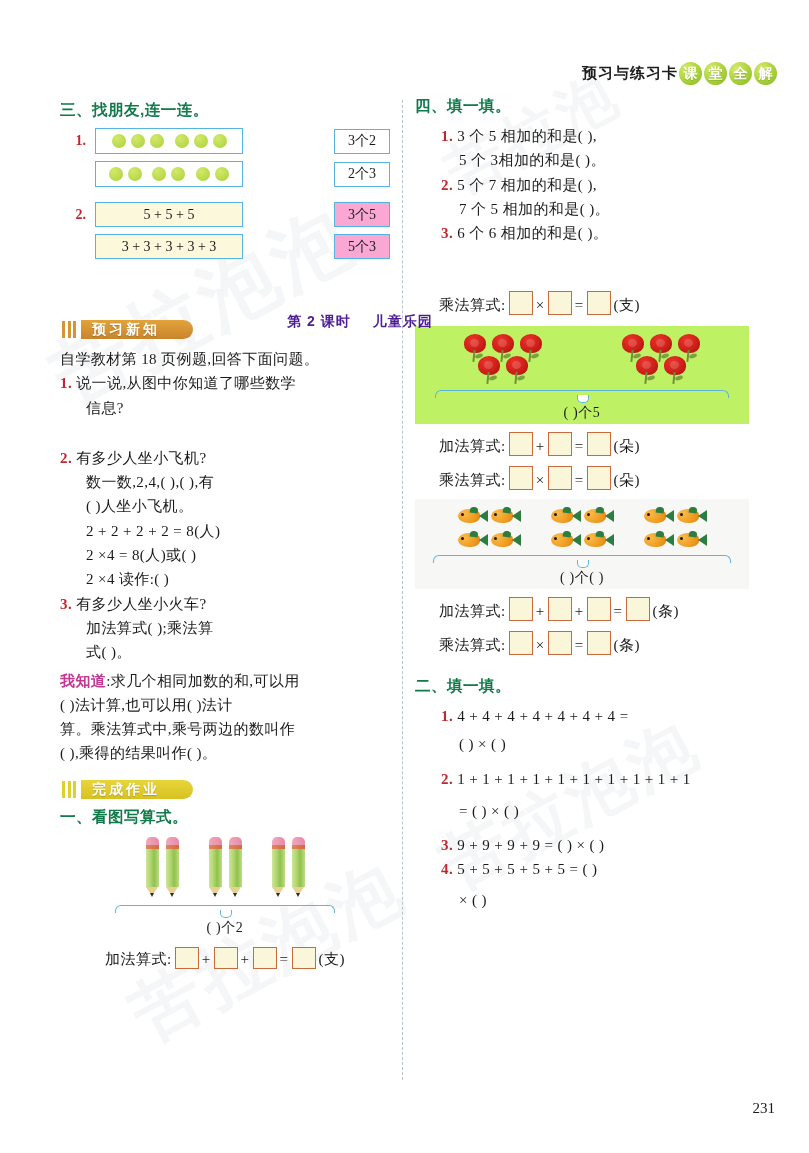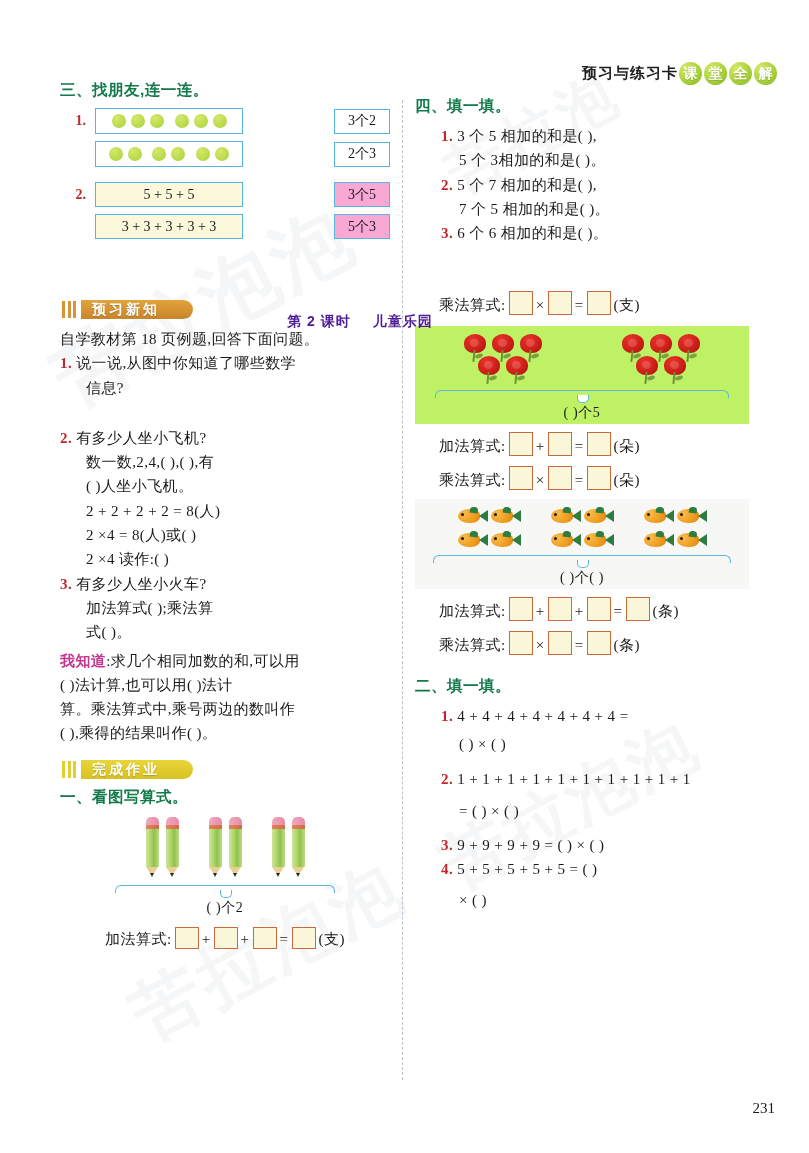--- a/index.html
+++ b/index.html
@@ -46,21 +46,21 @@
   .logo span{
     display:inline-block;width:23px;height:23px;line-height:23px;
     text-align:center;border-radius:50%;
     font-family:"Liberation Sans",sans-serif;font-weight:bold;font-size:14px;
     color:#ffffff;
     background:radial-gradient(circle at 32% 28%,#d6ea6a 0%,#a9d23a 55%,#89b72a 100%);
     text-shadow:0 1px 1px rgba(0,0,0,.18);
   }
 
   
-  .col-left{position:absolute;left:60px;top:80px;width:330px;}
+  .col-left{position:absolute;left:60px;top:100px;width:330px;}
   .col-right{position:absolute;left:415px;top:96px;width:334px;}
   .vdivider{
     position:absolute;left:402px;top:100px;width:0;height:980px;
     border-left:1px dashed #b9c3cc;z-index:1;
   }
 
   
   .sec-title{
     font-family:"Liberation Sans",sans-serif;
     font-weight:bold;font-size:15.5px;color:#127a4a;

